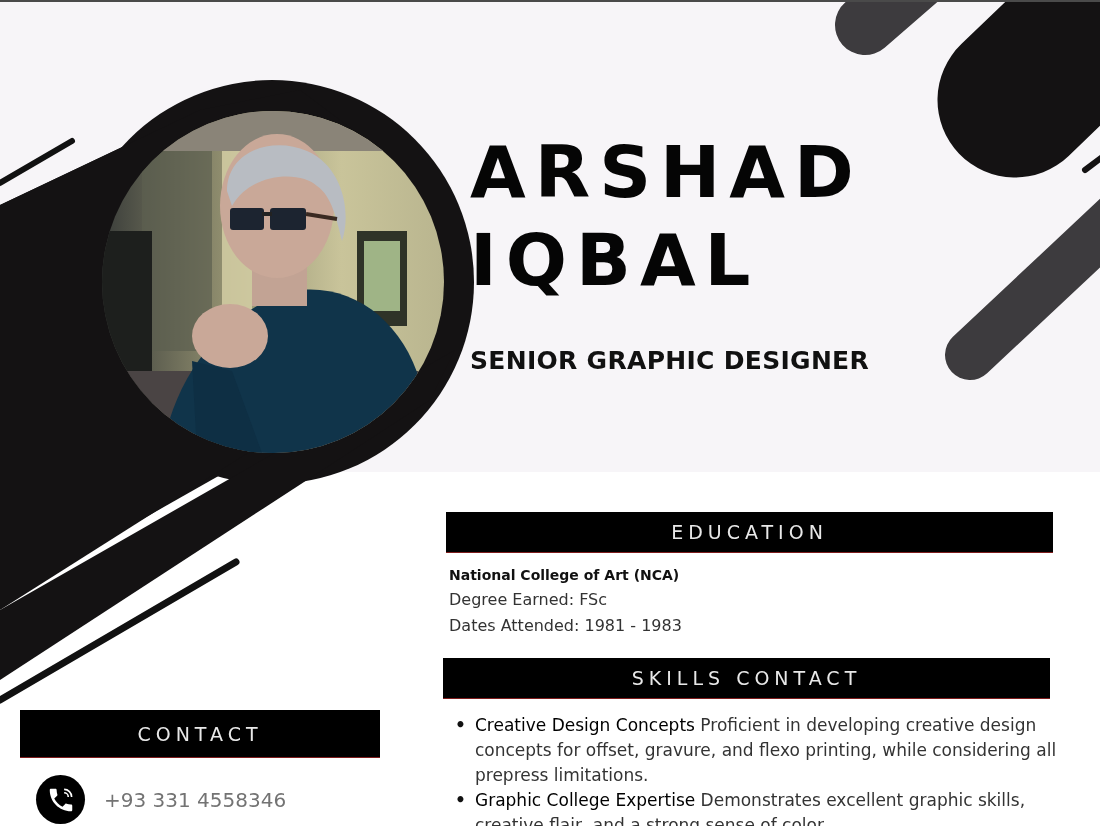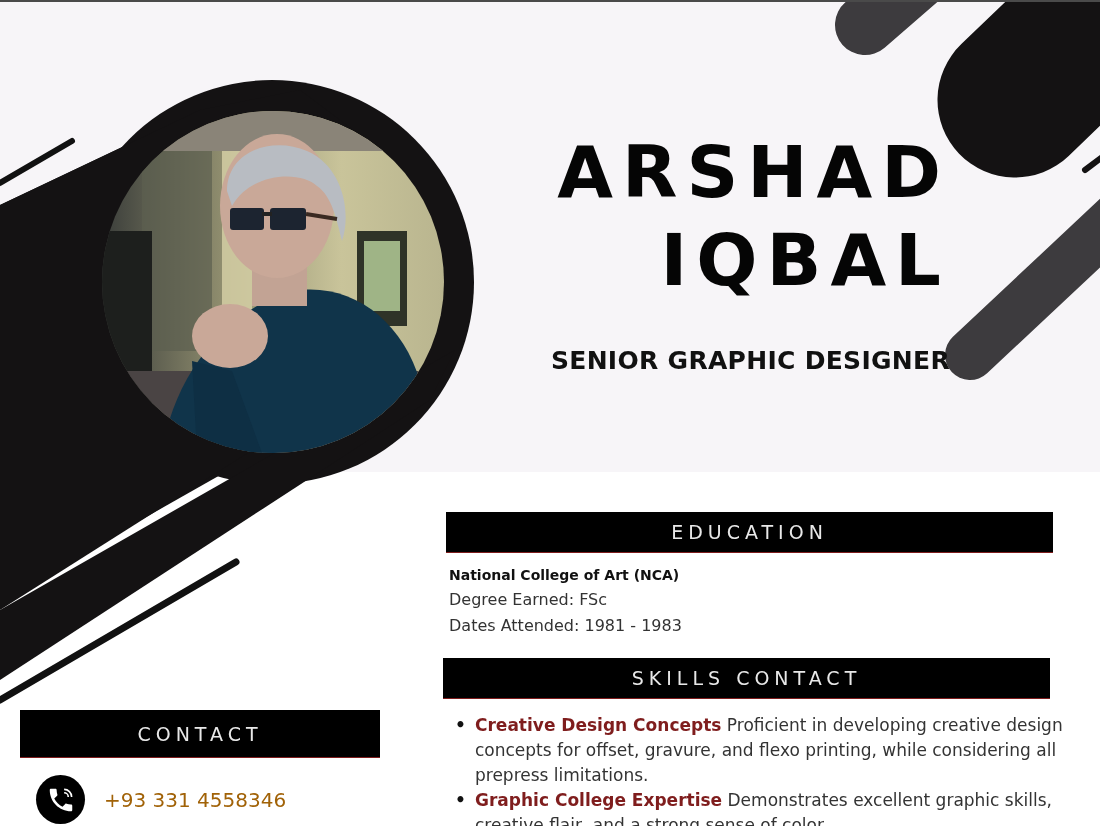--- a/index.html
+++ b/index.html
@@ -12,21 +12,21 @@
   
   .deco { position: absolute; left: 0; top: 0; width: 1100px; height: 826px; z-index: 1; }
 
   
   .photo-wrap {
     position: absolute; left: 102px; top: 111px; width: 342px; height: 342px;
     border-radius: 50%; overflow: hidden; z-index: 3;
   }
 
   
-  .name-block { position: absolute; left: 470px; top: 128px; width: 480px; text-align: right; z-index: 4; }
+  .name-block { position: absolute; left: 470px; top: 128px; width: 480px; text-align: left; z-index: 4; }
   .name-line {
     font-family: "DejaVu Sans", sans-serif; font-weight: 900; font-size: 72px; letter-spacing: 9px;
     line-height: 88px; color: #050505; display: block; transform: scaleY(0.98);
   }
   .job-title {
     margin-top: 42px; font-family: "DejaVu Sans", sans-serif; font-weight: bold; font-size: 25px;
     letter-spacing: 0.3px; color: #111; display: block;
   }
 
   
@@ -39,28 +39,28 @@
   .sec-skills { left: 443px; top: 658px; width: 607px; height: 41px; }
   .sec-contact { left: 20px; top: 710px; width: 360px; height: 48px; }
 
   .edu { position: absolute; left: 449px; top: 563px; width: 600px; z-index: 4; }
   .edu-school { font-family: "DejaVu Sans", sans-serif; font-weight: bold; font-size: 14px; color: #111; line-height: 24px; }
   .edu-line { font-family: "DejaVu Sans", sans-serif; font-size: 16px; color: #333; line-height: 26px; }
 
   .skills { position: absolute; left: 455px; top: 713px; width: 640px; z-index: 4; list-style: none; }
   .skill-item { position: relative; padding-left: 20px; font-size: 17px; line-height: 25px; color: #333; margin-bottom: 0; }
   .skill-item::before { content: "•"; position: absolute; left: 0; top: 0; color: #111; font-weight: bold; }
-  .skill-title { font-weight: bold; color: #7f1d1d; }
+  .skill-title { font-weight: normal; color: #000000; }
 
   .contact-row { position: absolute; left: 36px; top: 775px; display: flex; align-items: center; z-index: 4; }
   .phone-icon {
     width: 49px; height: 49px; border-radius: 50%; background: #000; display: flex;
     align-items: center; justify-content: center;
   }
-  .phone-text { margin-left: 19px; font-size: 20px; color: #a16207; font-family: "DejaVu Sans", sans-serif; }
+  .phone-text { margin-left: 19px; font-size: 20px; color: #737373; font-family: "DejaVu Sans", sans-serif; }
 </style>
 </head>
 <body>
 
 <div class="topline"></div>
 <div class="hero-band"></div>
 
 <svg class="deco" viewBox="0 0 1100 826" xmlns="http://www.w3.org/2000/svg">
 
   <path d="M0 205 L262 81 A200 200 0 0 1 458 340 L0 600 Z" fill="#141213"></path>

